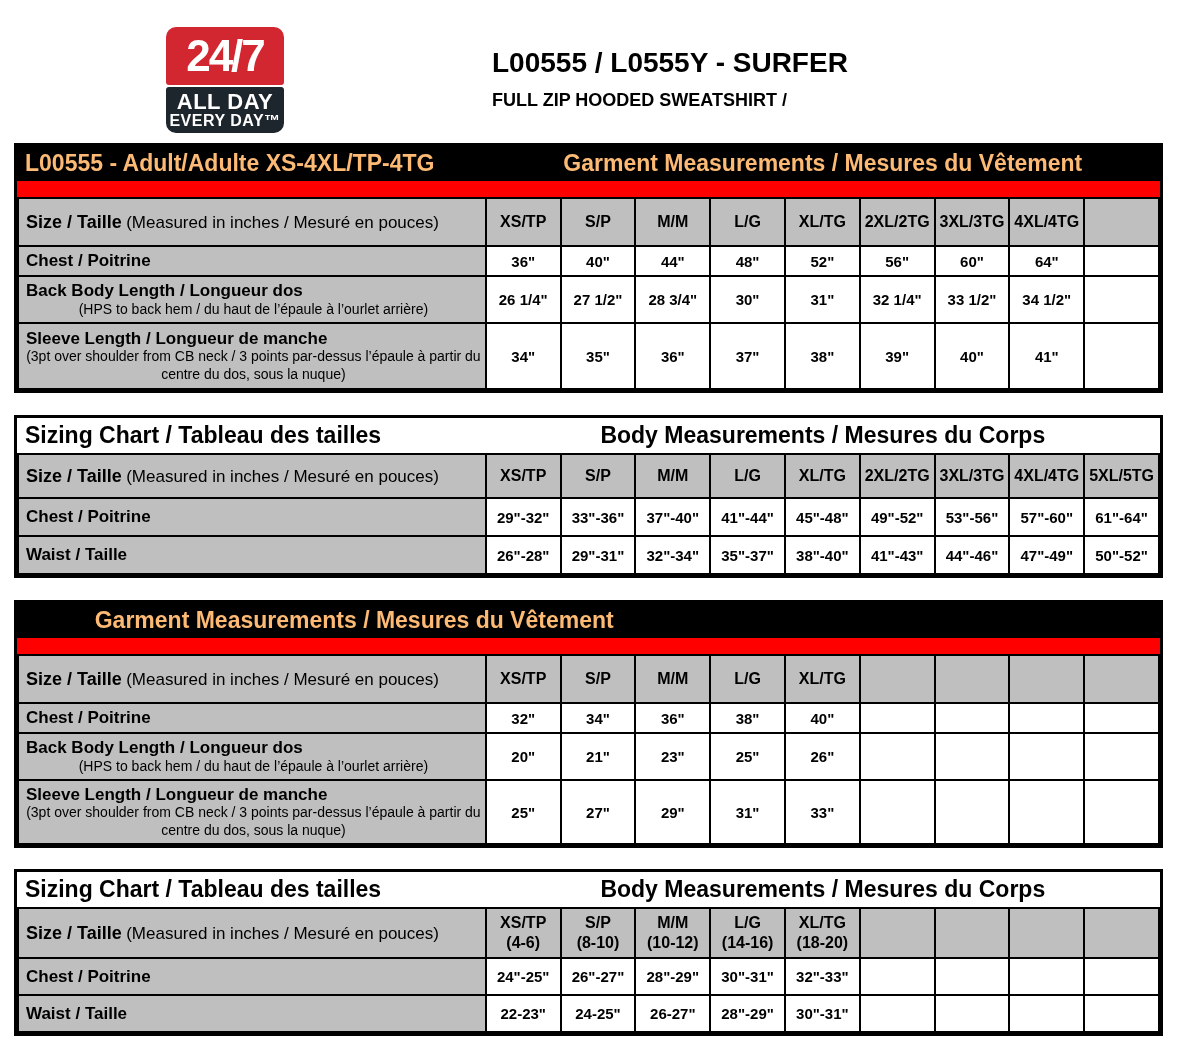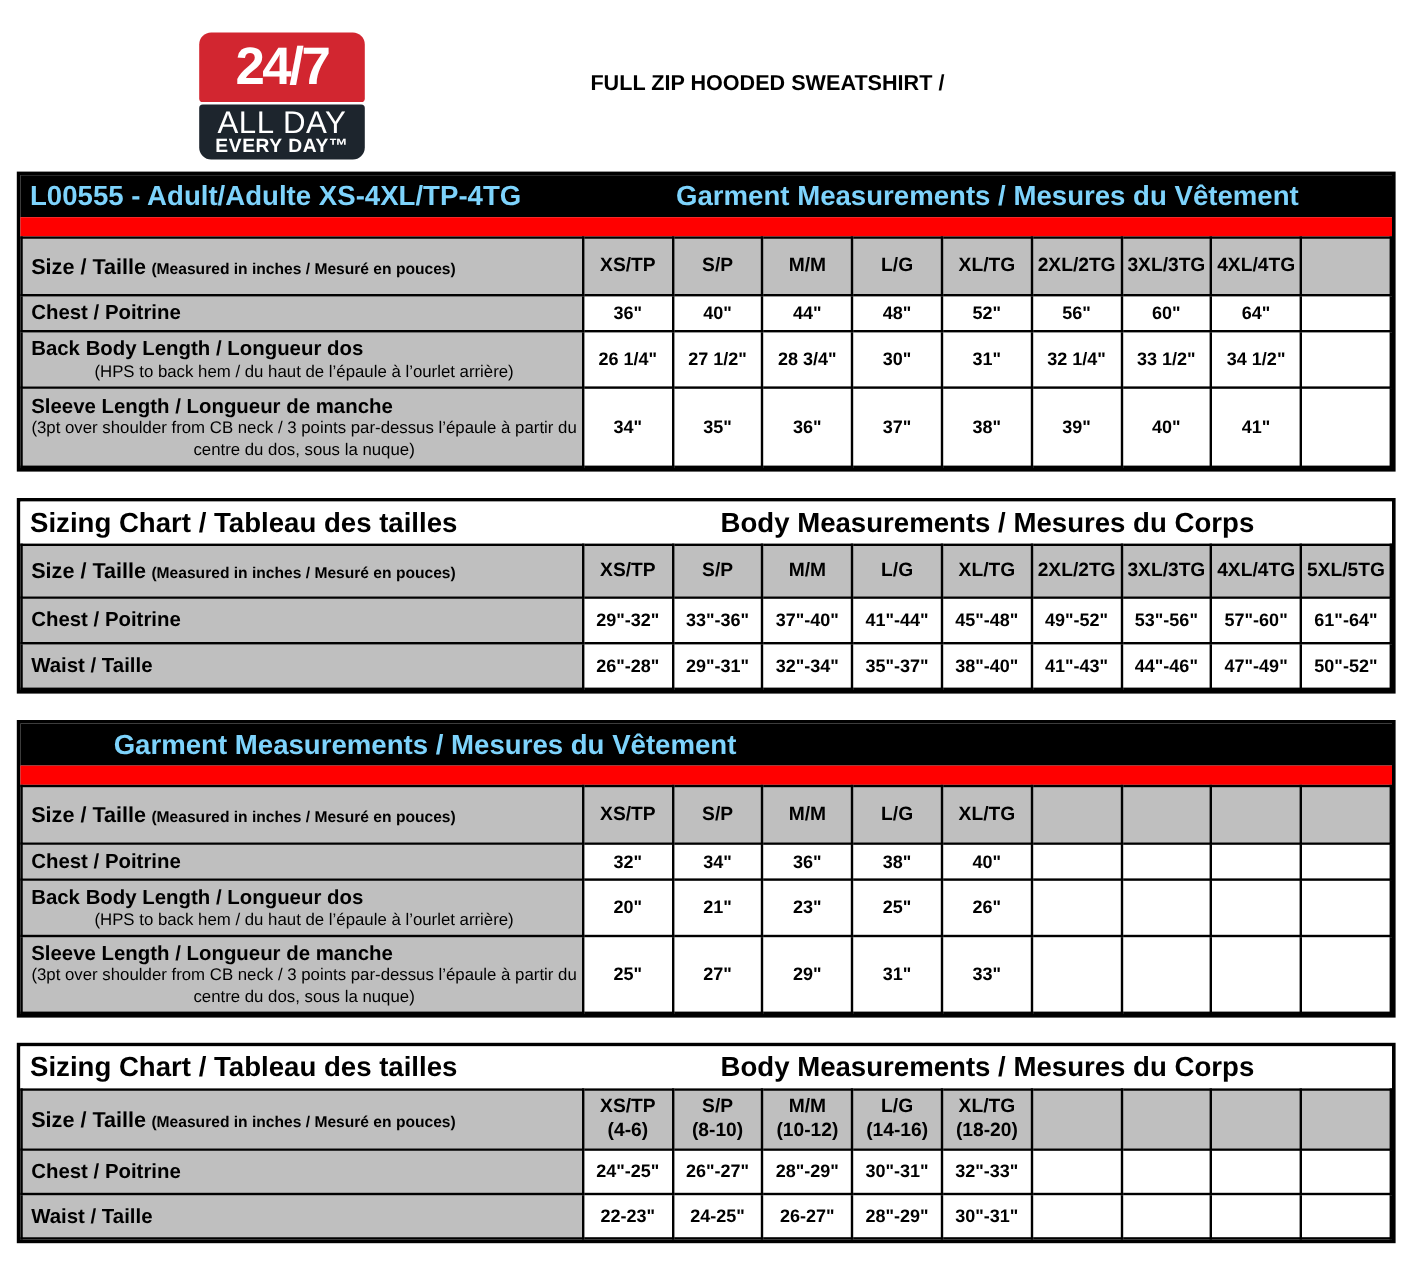--- a/index.html
+++ b/index.html
@@ -3,60 +3,60 @@
 <meta charset="utf-8">
 <style>
   * { margin:0; padding:0; box-sizing:border-box; }
   html,body { background:#ffffff; }
   .page {
     position:relative; width:1180px; height:1064px; background:#ffffff;
     font-family:"Liberation Sans", sans-serif; color:#000;
   }
 
   
-  .logo { position:absolute; left:166px; top:27px; width:138px; }
+  .logo { position:absolute; left:166px; top:27px; width:118px; }
   .logo-top {
     background:#D22630; color:#fff; height:58px; border-radius:10px 10px 3px 3px;
     display:flex; align-items:center; justify-content:center;
     font-size:44px; font-weight:bold; letter-spacing:-2px;
   }
   .logo-bottom {
     background:#1D252D; color:#fff; height:46px; margin-top:2px;
     border-radius:3px 3px 10px 10px; display:flex; flex-direction:column;
     align-items:center; justify-content:center; line-height:1.02;
   }
-  .logo-mid { font-size:26px; font-weight:normal; letter-spacing:0.5px;text-align:center; }
+  .logo-mid { font-size:22px; font-weight:bold; letter-spacing:0.5px;text-align:center; }
   .logo-bot { font-size:16px; font-weight:bold; letter-spacing:0.5px; }
 
   .titleblock { position:absolute; left:492px; top:48px; width:680px; }
   .doc-title { font-size:28px; font-weight:bold; line-height:1.1; }
   .doc-sub { font-size:18px; font-weight:bold; line-height:1.5; margin-top:8px; }
   .doc-sub2 { font-size:18px; font-weight:bold; line-height:1.4; }
 
   
   .tbl { position:absolute; left:14px; width:1149px; border:3px solid #000; background:#fff; }
   .t1 { top:143px; }  .t2 { top:415px; }  .t3 { top:600px; }  .t4 { top:869px; }
 
   .bar { display:flex; height:35px; align-items:center; }
-  .bar.dark { background:#000; color:#7dd3fc; }
+  .bar.dark { background:#000; color:#fdba74; }
   .bar.light { background:#fff; color:#000; }
   .bar-left { width:41%; padding-left:8px; font-size:23px; font-weight:bold; white-space:nowrap; }
   .bar-right { width:59%; text-align:center; font-size:23px; font-weight:bold; white-space:nowrap; }
 
   .stripe { height:16px; background:#FF0000; }
 
   table { border-collapse:collapse; width:100%; table-layout:fixed; }
   col.c-label { width:41%; }
   td { border:2px solid #000; vertical-align:middle; overflow:hidden; }
   td.lbl { background:#BFBFBF; text-align:left; padding:2px 4px 2px 7px; }
   td.hdr { background:#BFBFBF; text-align:center; font-weight:bold; font-size:16px; line-height:1.25; }
   td.val { background:#ffffff; text-align:center; font-weight:bold; font-size:15px; }
 
   .size-lbl { font-size:18px; font-weight:bold; }
-  .size-note { font-size:13px; font-weight:bold; }
+  .size-note { font-size:17px; font-weight:normal; }
   .row-lbl { font-size:17px; font-weight:bold; line-height:1.15; }
   .row-note { font-size:14px; font-weight:normal; line-height:1.25;text-align:center; }
 
   tr.h-size  { height:48px; }
   tr.h-chest { height:30px; }
   tr.h-back  { height:47px; }
   tr.h-slv   { height:66px; }
   tr.h-slv-y { height:64px; }
   tr.h-size2 { height:44px; }
   tr.h-r38   { height:38px; }
@@ -70,20 +70,21 @@
 
   <div class="logo">
     <div class="logo-top">24/7</div>
     <div class="logo-bottom">
       <div class="logo-mid">ALL DAY</div>
       <div class="logo-bot">EVERY DAY™</div>
     </div>
   </div>
 
   <div class="titleblock">
+    <div class="doc-title">L00555 / L0555Y - SURFER</div>
     <div class="doc-sub">FULL ZIP HOODED SWEATSHIRT /</div>
   </div>
 
   <div class="tbl t1">
     <div class="bar dark">
       <div class="bar-left">L00555 - Adult/Adulte XS-4XL/TP-4TG</div>
       <div class="bar-right">Garment Measurements / Mesures du Vêtement</div>
     </div>
     <div class="stripe"></div>
     <table>

